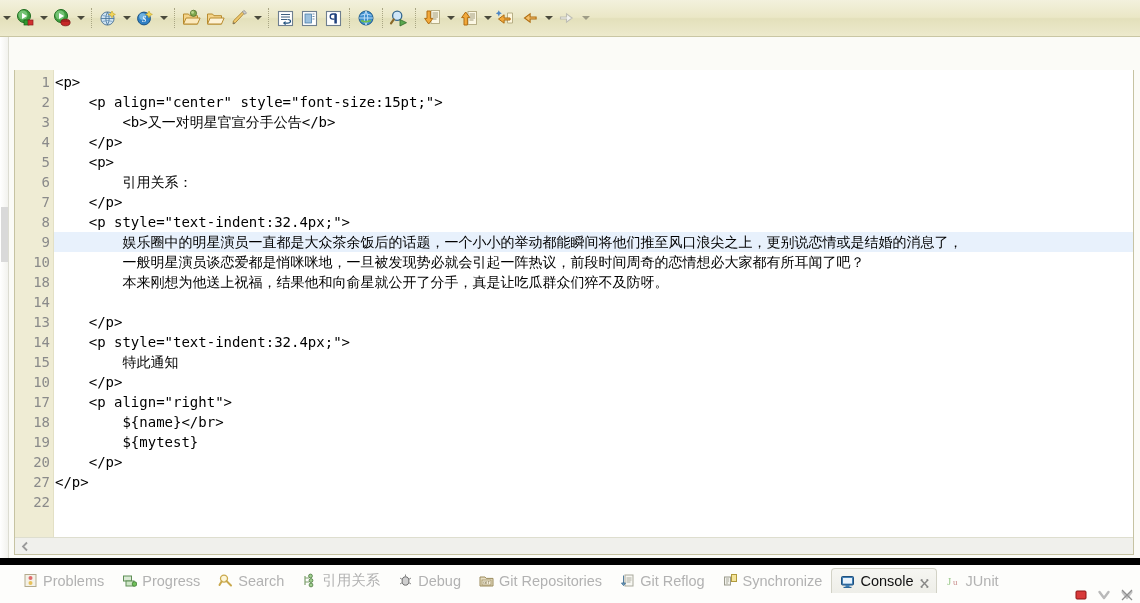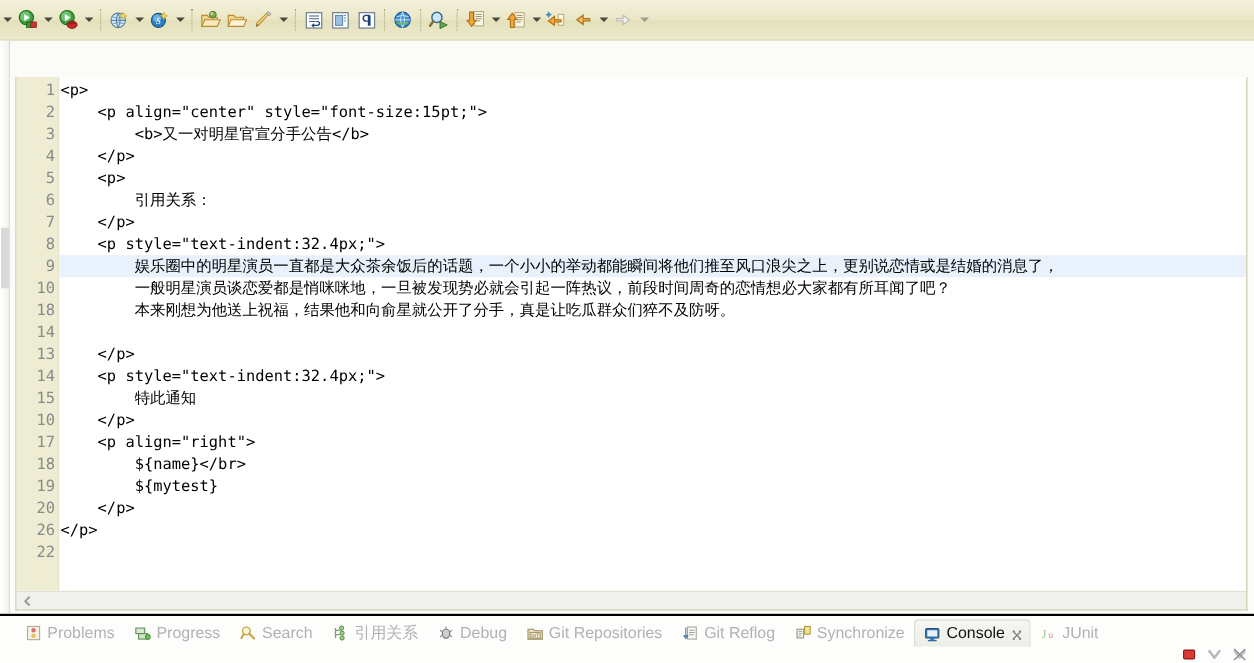--- a/index.html
+++ b/index.html
@@ -165,21 +165,21 @@
   .hscroll .chev {
     width: 13px; height: 13px;
     display:flex; align-items:center; justify-content:center;
   }
 
   
   .viewbar {
     position: absolute;
     left: 0; right: 0; bottom: 0; height: 45px;
     background: #fdfdfb;
-    border-top: 2px solid #000000;
+    border-top: 7px solid #000000;
     display: flex;
     align-items: flex-start;
     padding-left: 14px;
     padding-top: 3px;
   }
   .vtab {
     display: flex; align-items: center; gap: 5px;
     height: 25px;
     padding: 0 9px;
     font-size: 14.5px;
@@ -409,21 +409,21 @@
               <div class="ln">18</div>
               <div class="ln">14</div>
               <div class="ln">13</div>
               <div class="ln">14</div>
               <div class="ln">15</div>
               <div class="ln">10</div>
               <div class="ln">17</div>
               <div class="ln">18</div>
               <div class="ln">19</div>
               <div class="ln">20</div>
-              <div class="ln">26</div>
+              <div class="ln">27</div>
               <div class="ln">22</div>
             </div>
           <div class="codearea" id="codearea">
               <div class="cl">&lt;p&gt;</div>
               <div class="cl">    &lt;p align="center" style="font-size:15pt;"&gt;</div>
               <div class="cl">        &lt;b&gt;又一对明星官宣分手公告&lt;/b&gt;</div>
               <div class="cl">    &lt;/p&gt;</div>
               <div class="cl">    &lt;p&gt;</div>
               <div class="cl">        引用关系：</div>
               <div class="cl">    &lt;/p&gt;</div>

